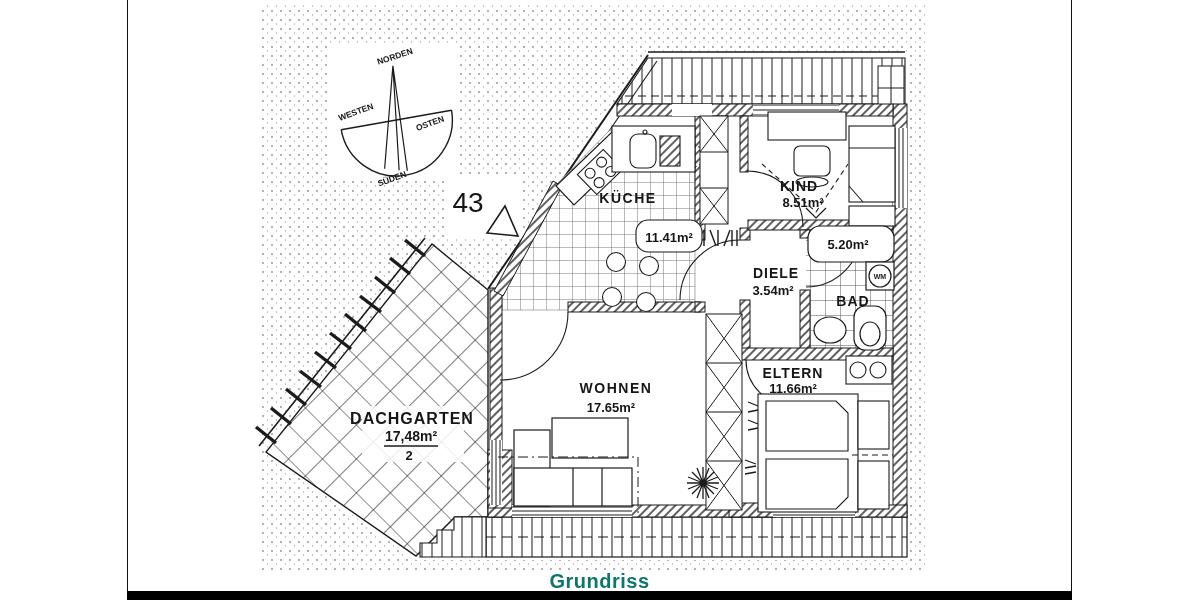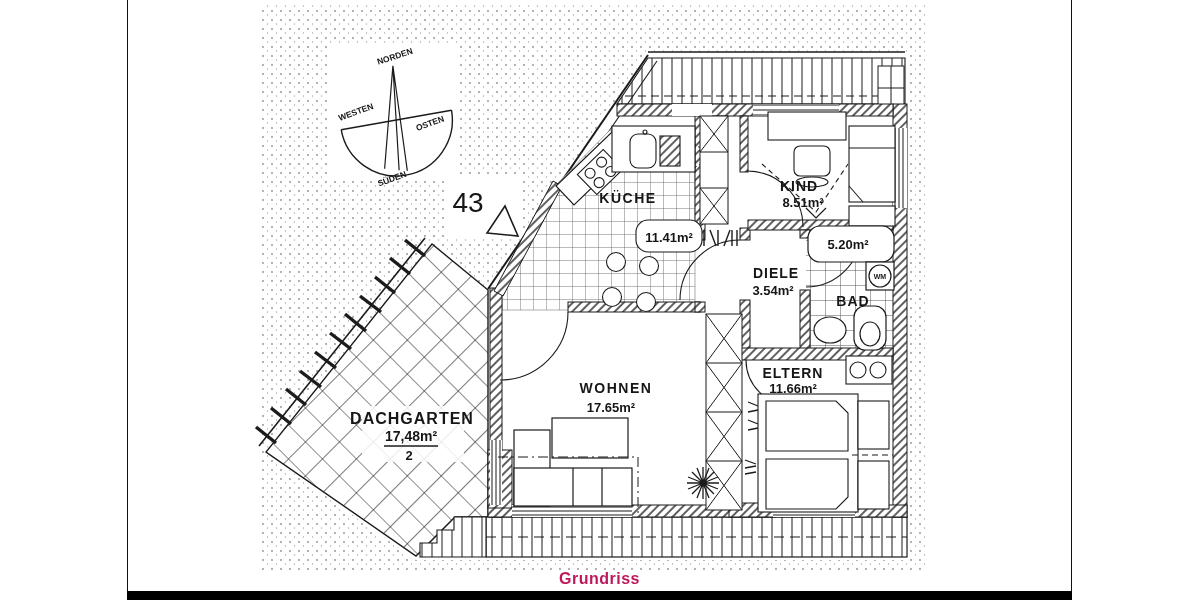--- a/index.html
+++ b/index.html
@@ -3,21 +3,21 @@
 <meta charset="utf-8">
 <style>
   html,body{margin:0;padding:0;background:#fff;}
   .page{position:relative;width:1200px;height:600px;background:#ffffff;overflow:hidden;
         font-family:"Liberation Sans",sans-serif;}
   .rule{position:absolute;top:0;bottom:0;width:1px;background:#111;}
   .rule.left{left:127px;}
   .rule.right{left:1071px;}
   .footer-bar{position:absolute;left:127px;width:945px;top:591px;height:9px;background:#000;}
   .caption{position:absolute;left:127px;width:945px;top:570px;text-align:center;
-           font-size:16px;font-weight:bold;color:#be185d;letter-spacing:.5px;}
+           font-size:20px;font-weight:bold;color:#0f766e;letter-spacing:.5px;}
   svg{position:absolute;left:0;top:0;}
   svg text{font-family:"Liberation Sans",sans-serif;font-weight:bold;fill:#161616;}
   text.nb{font-weight:400;}
   .ln{stroke:#1b1b1b;fill:none;}
 </style>
 </head>
 <body>
 
 <div class="page">
   <div class="rule left"></div>

